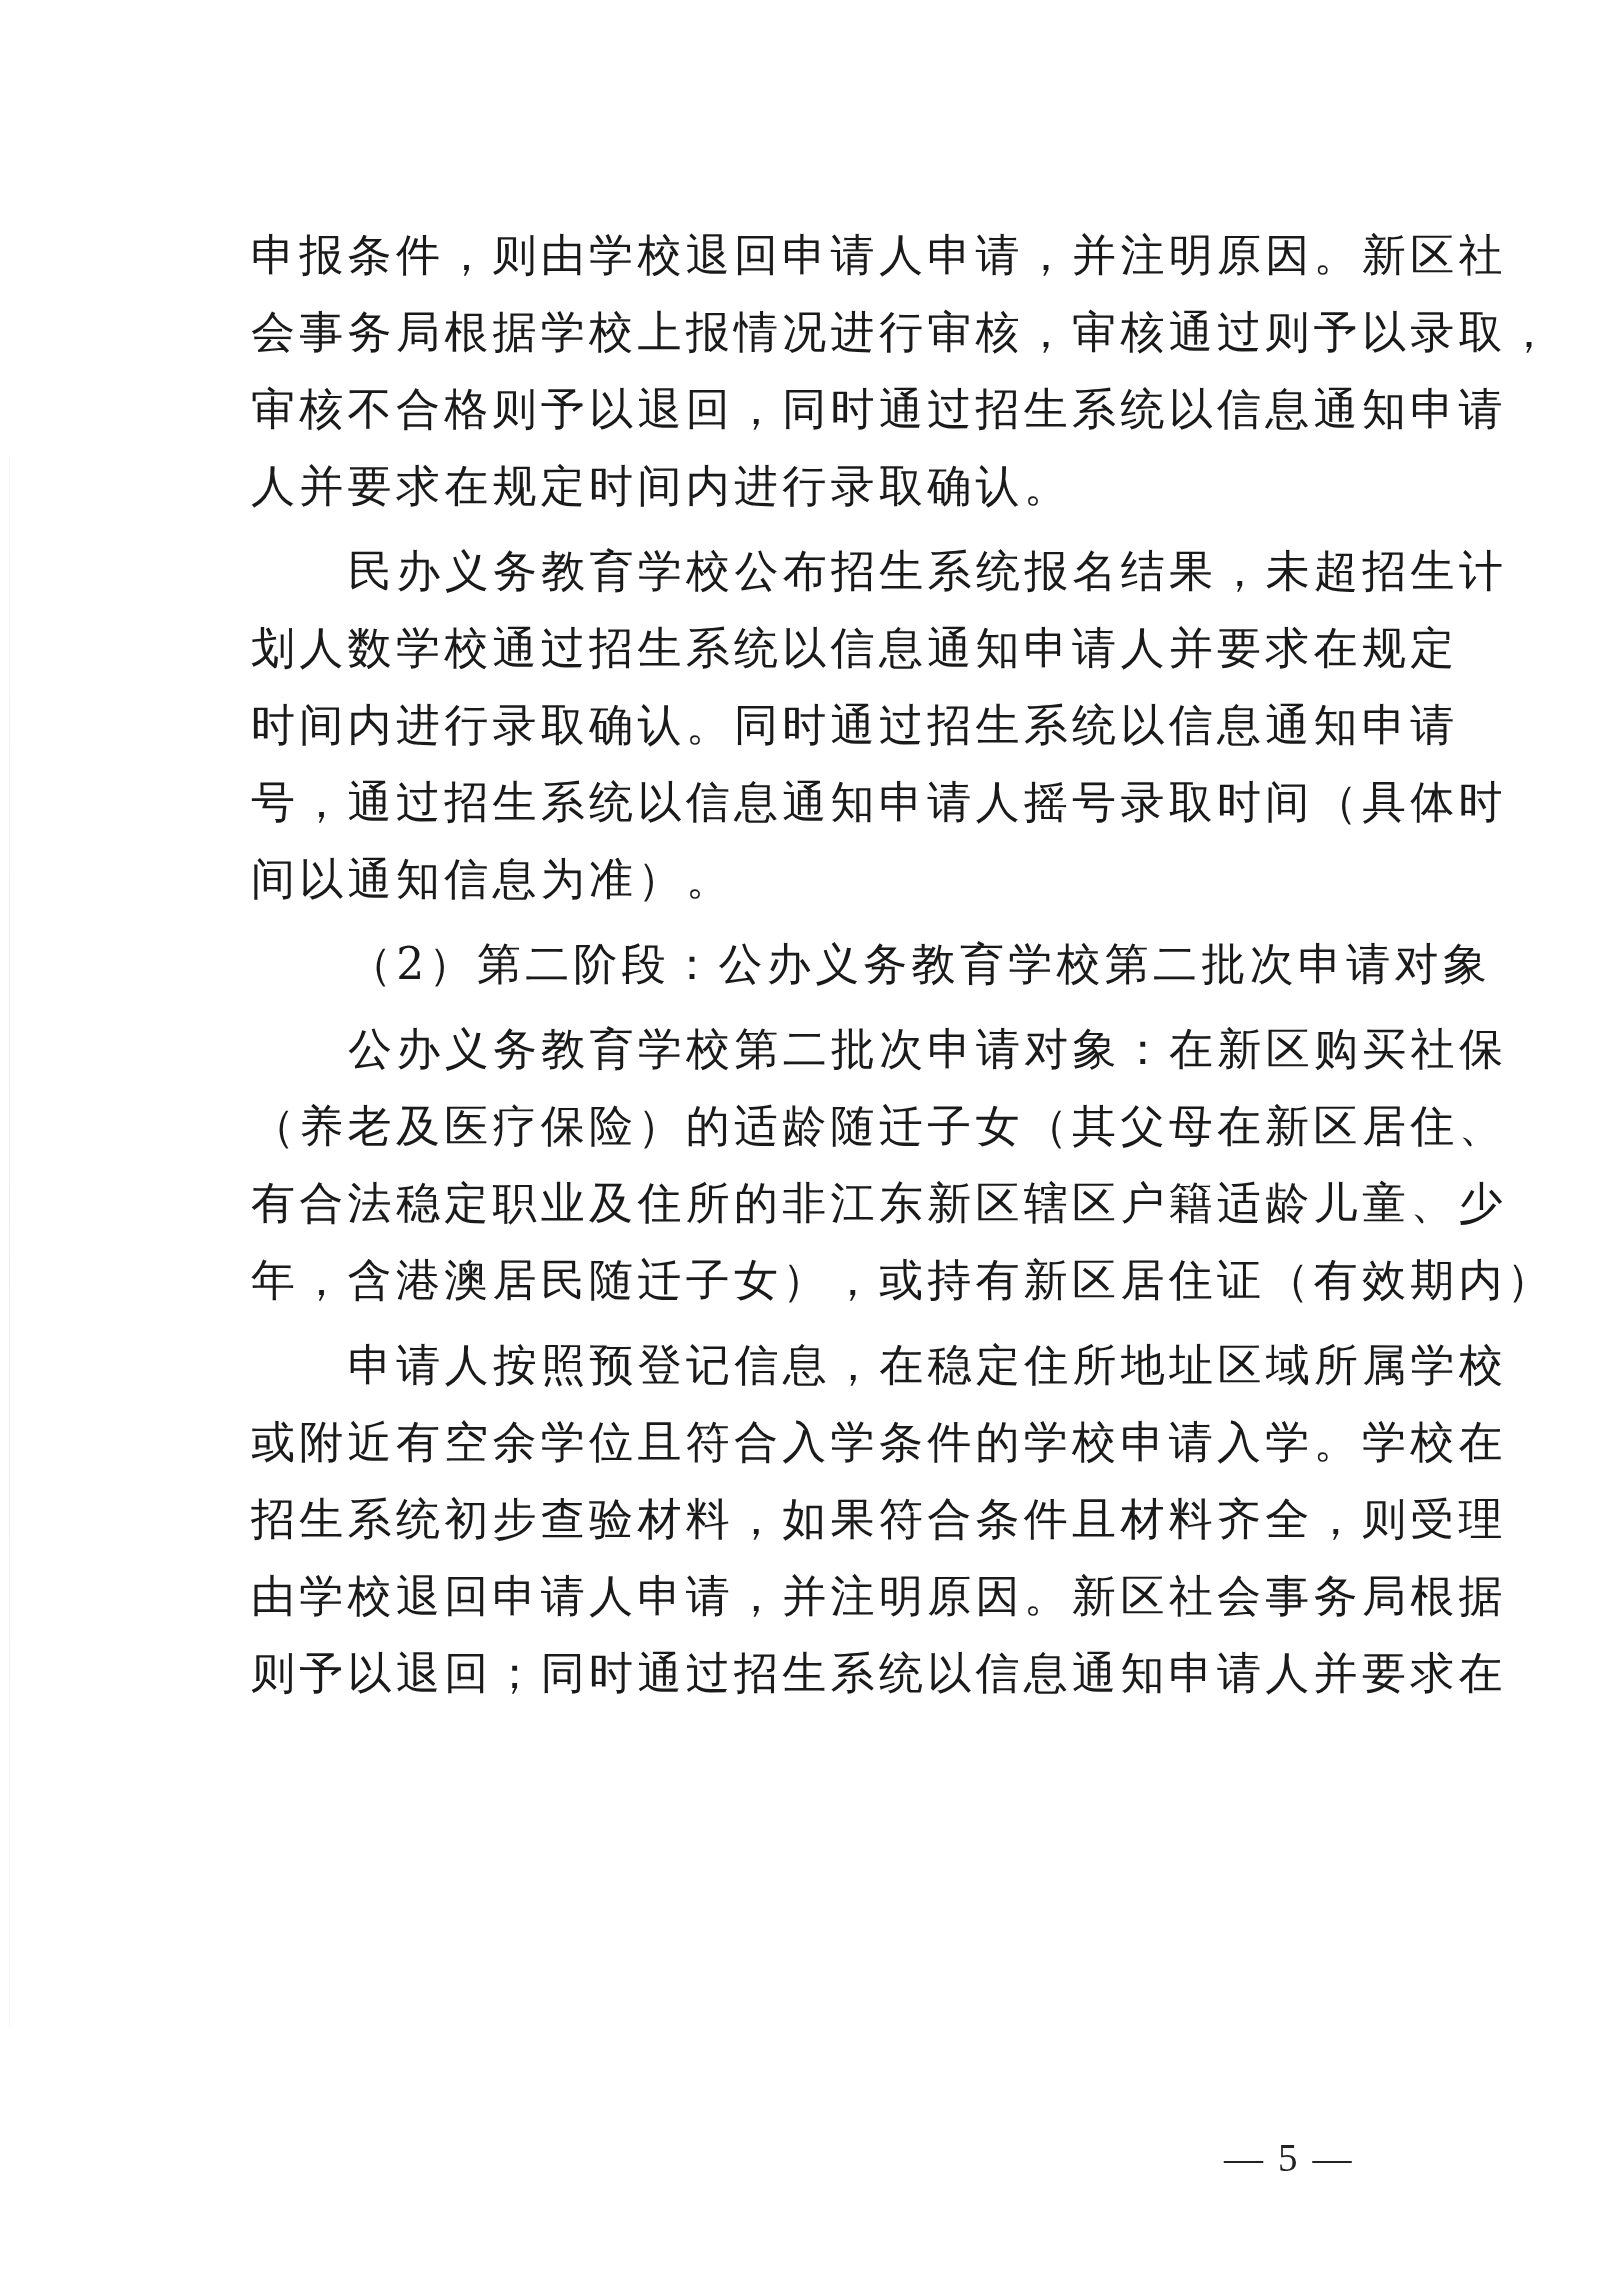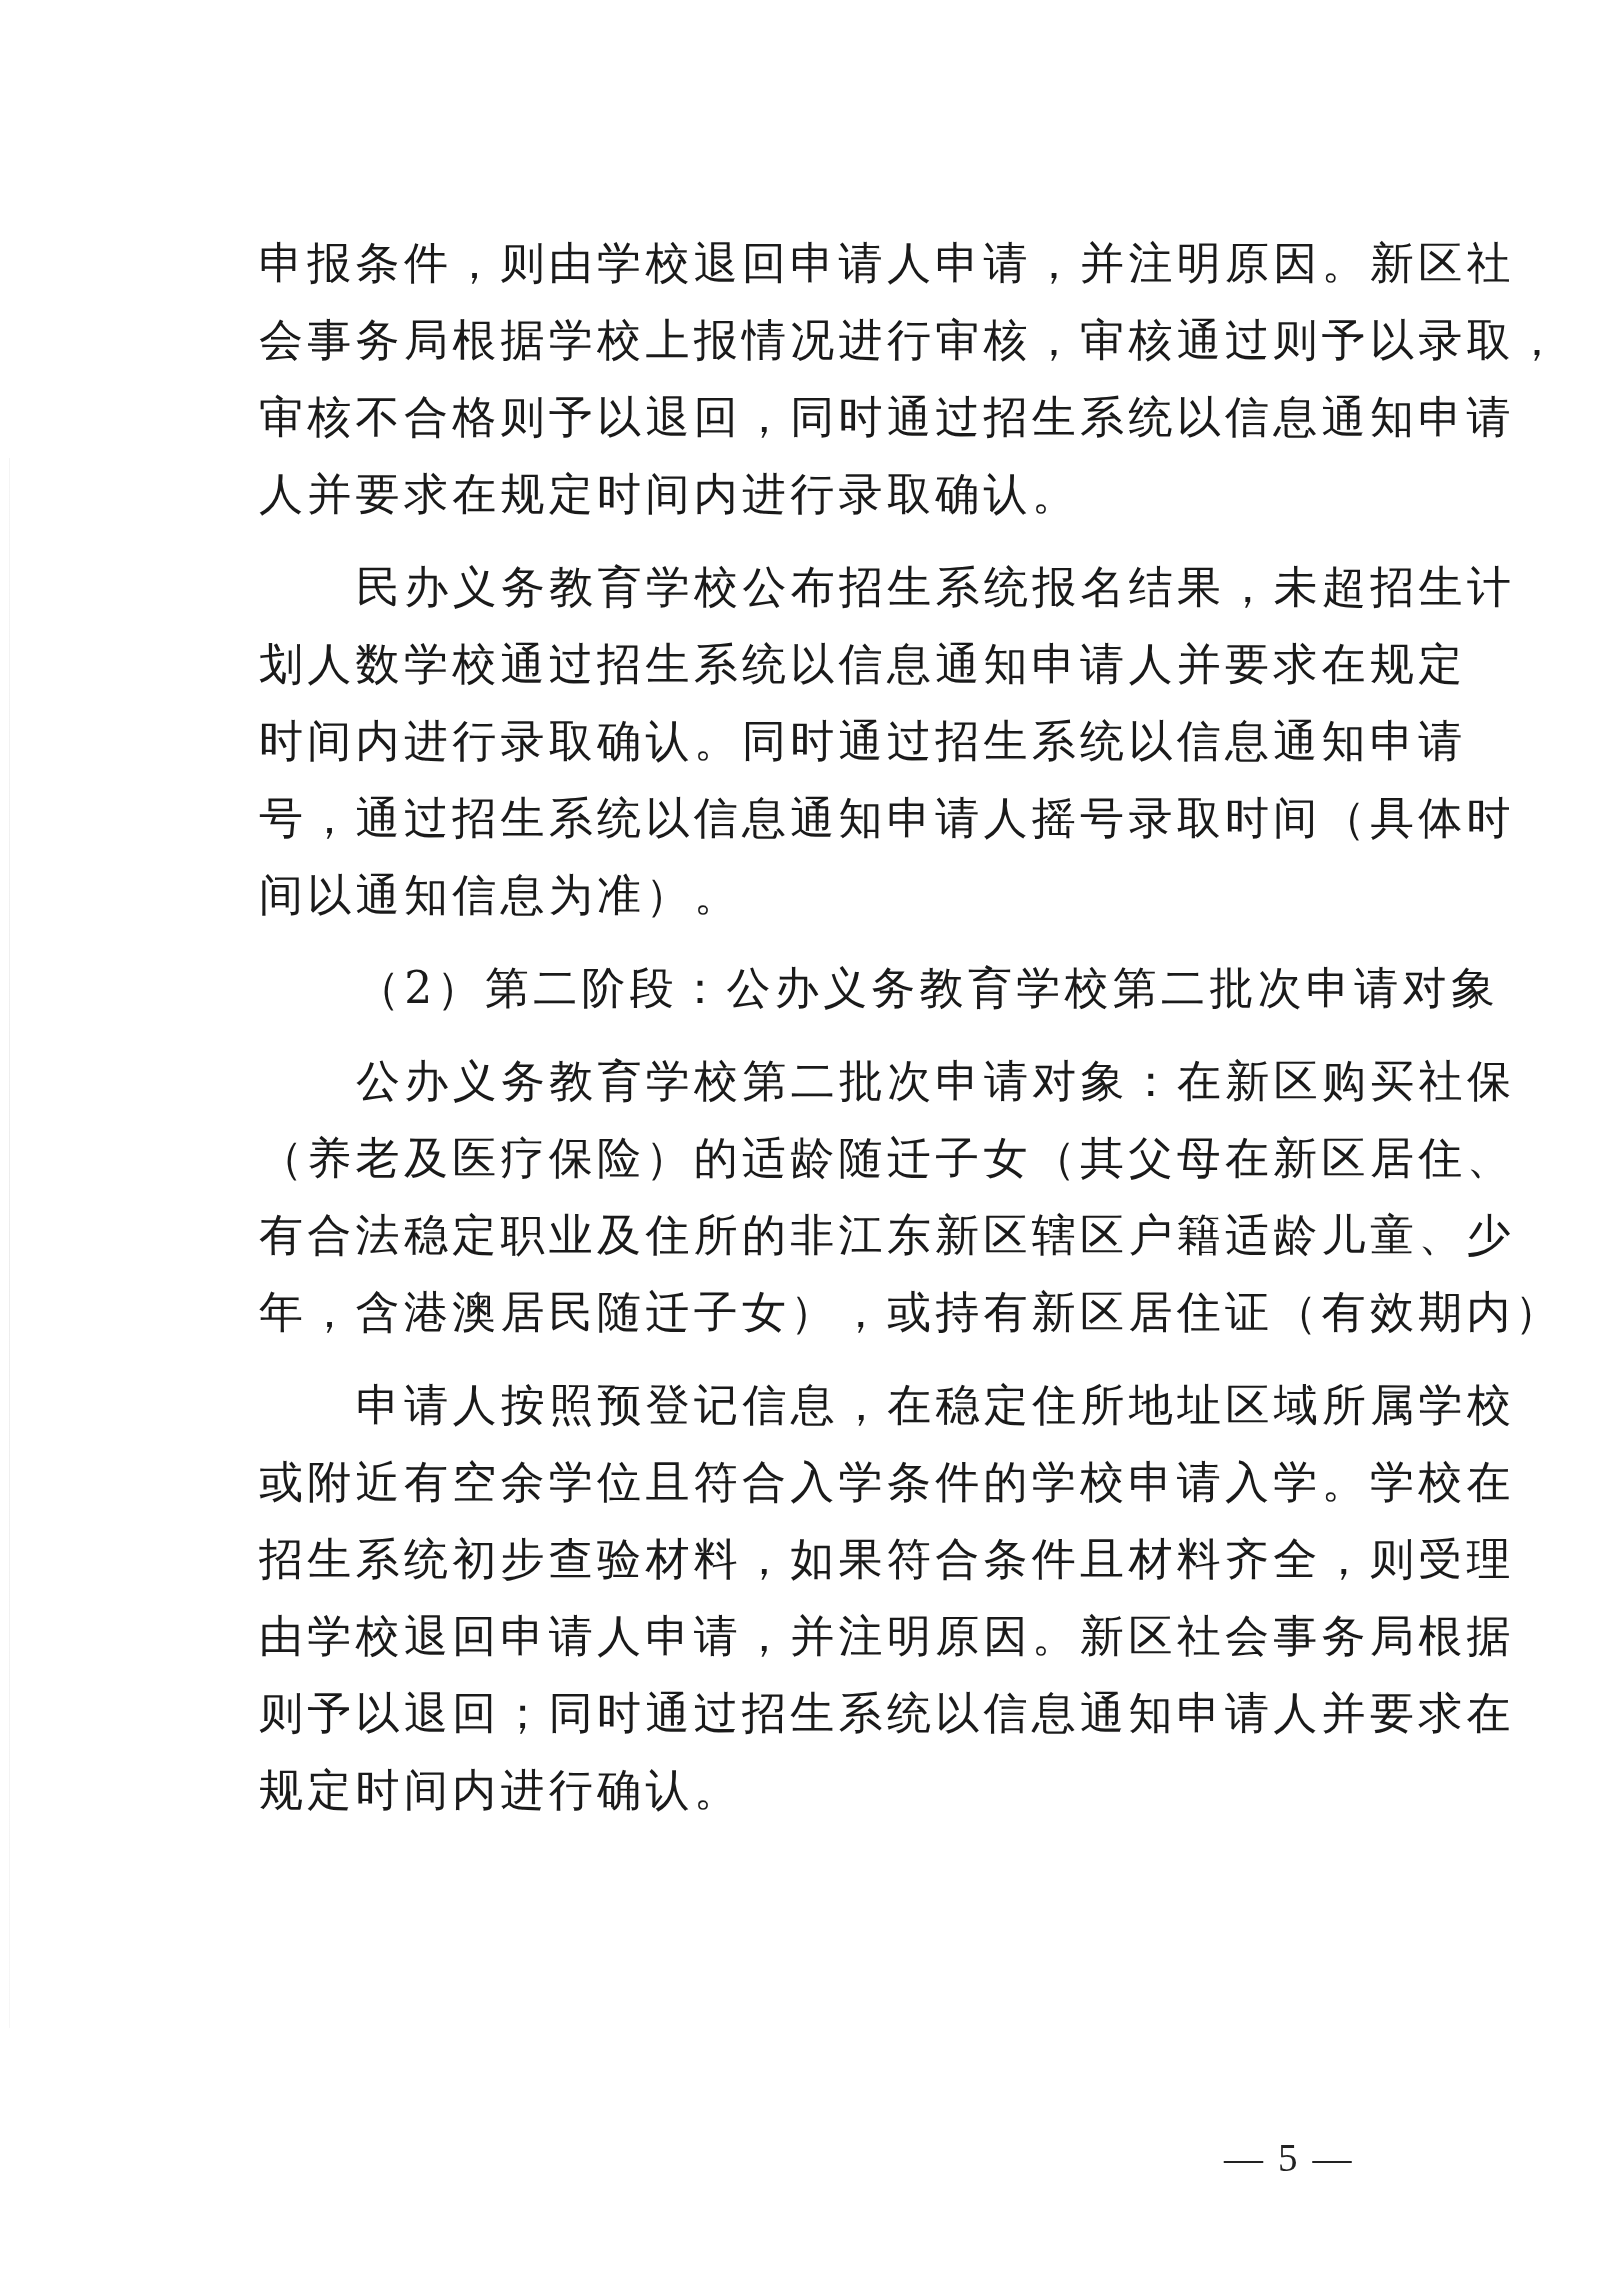--- a/index.html
+++ b/index.html
@@ -20,21 +20,21 @@
     width: 1.3px; height: 1570px;
     background: linear-gradient(#f4f4f4, #ececec, #f6f6f6);
   }
   .body-text {
     position: absolute;
     left: 243px;
     top: 208px;
     width: 1135px;
   }
   .para {
-    margin: 16px;
+    margin: 8px;
     font-size: 44px;
     line-height: 77px;
     letter-spacing: 4.3px;
     text-align: justify;
     text-align-last: left;
     word-break: break-all;
   }
   .line { display: block; white-space: nowrap; }
   .page-number {
     position: absolute;
@@ -73,19 +73,18 @@
       <span class="line">（养老及医疗保险）的适龄随迁子女（其父母在新区居住、</span>
       <span class="line">有合法稳定职业及住所的非江东新区辖区户籍适龄儿童、少</span>
       <span class="line">年，含港澳居民随迁子女），或持有新区居住证（有效期内）</span>
     </p>
     <p class="para">
       <span class="line" style="padding-left:97px">申请人按照预登记信息，在稳定住所地址区域所属学校</span>
       <span class="line">或附近有空余学位且符合入学条件的学校申请入学。学校在</span>
       <span class="line">招生系统初步查验材料，如果符合条件且材料齐全，则受理</span>
       <span class="line">由学校退回申请人申请，并注明原因。新区社会事务局根据</span>
       <span class="line">则予以退回；同时通过招生系统以信息通知申请人并要求在</span>
-      <span class="line">规定时间内进行确认。</span>
     </p>
   </div>
 
   <div class="page-number">— 5 —</div>
 </div>
 
 
 </body></html>

